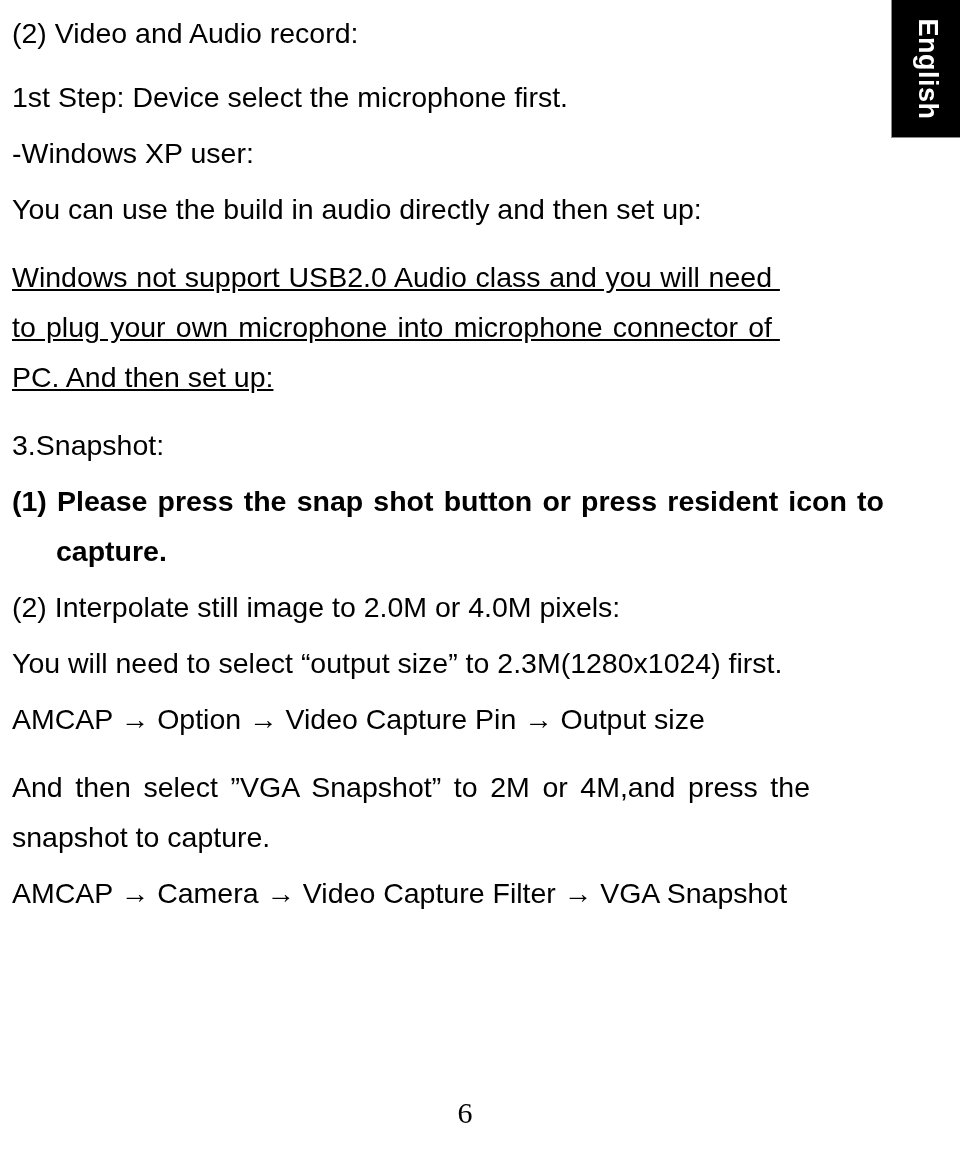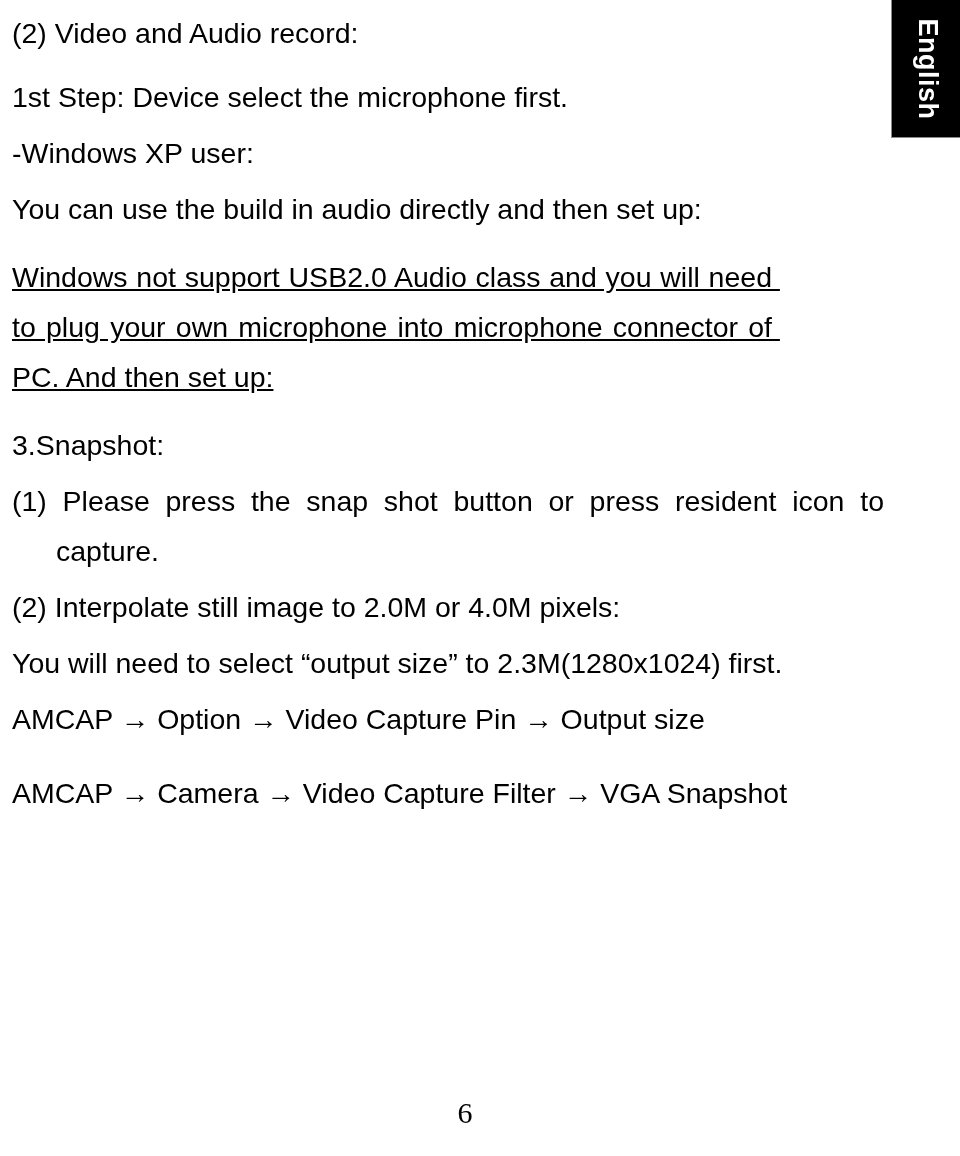--- a/index.html
+++ b/index.html
@@ -85,20 +85,21 @@
   }
   .w-just-3 {
     margin-left: 66px;
     width: 798px;
   }
 
   
   .hang {
     padding-left: 44px;
     text-indent: -44px;
+    font-weight: bold;
   }
 
   .sp-a { height: 14px; }
   .sp-b { height: 18px; }
   .sp-c { height: 8px; }
   .sp-d { height: 6px; }
 
   
   .page-number {
     position: absolute;
@@ -169,20 +170,21 @@
     <div class="sp-d"></div>
 
     <p class="line ind-1">You will need to select “output size” to 2.3M(1280x1024) first.</p>
 
     <div class="sp-d"></div>
 
     <p class="line ind-1">AMCAP → Option → Video Capture Pin → Output size</p>
 
     <div class="sp-b"></div>
 
+    <p class="line just w-just-3">And then select ”VGA Snapshot” to 2M or 4M,and press the snapshot to capture.</p>
 
     <div class="sp-d"></div>
 
     <p class="line ind-1">AMCAP → Camera → Video Capture Filter → VGA Snapshot</p>
 
   </div>
 
   <div class="page-number">6</div>
 
 </div>

